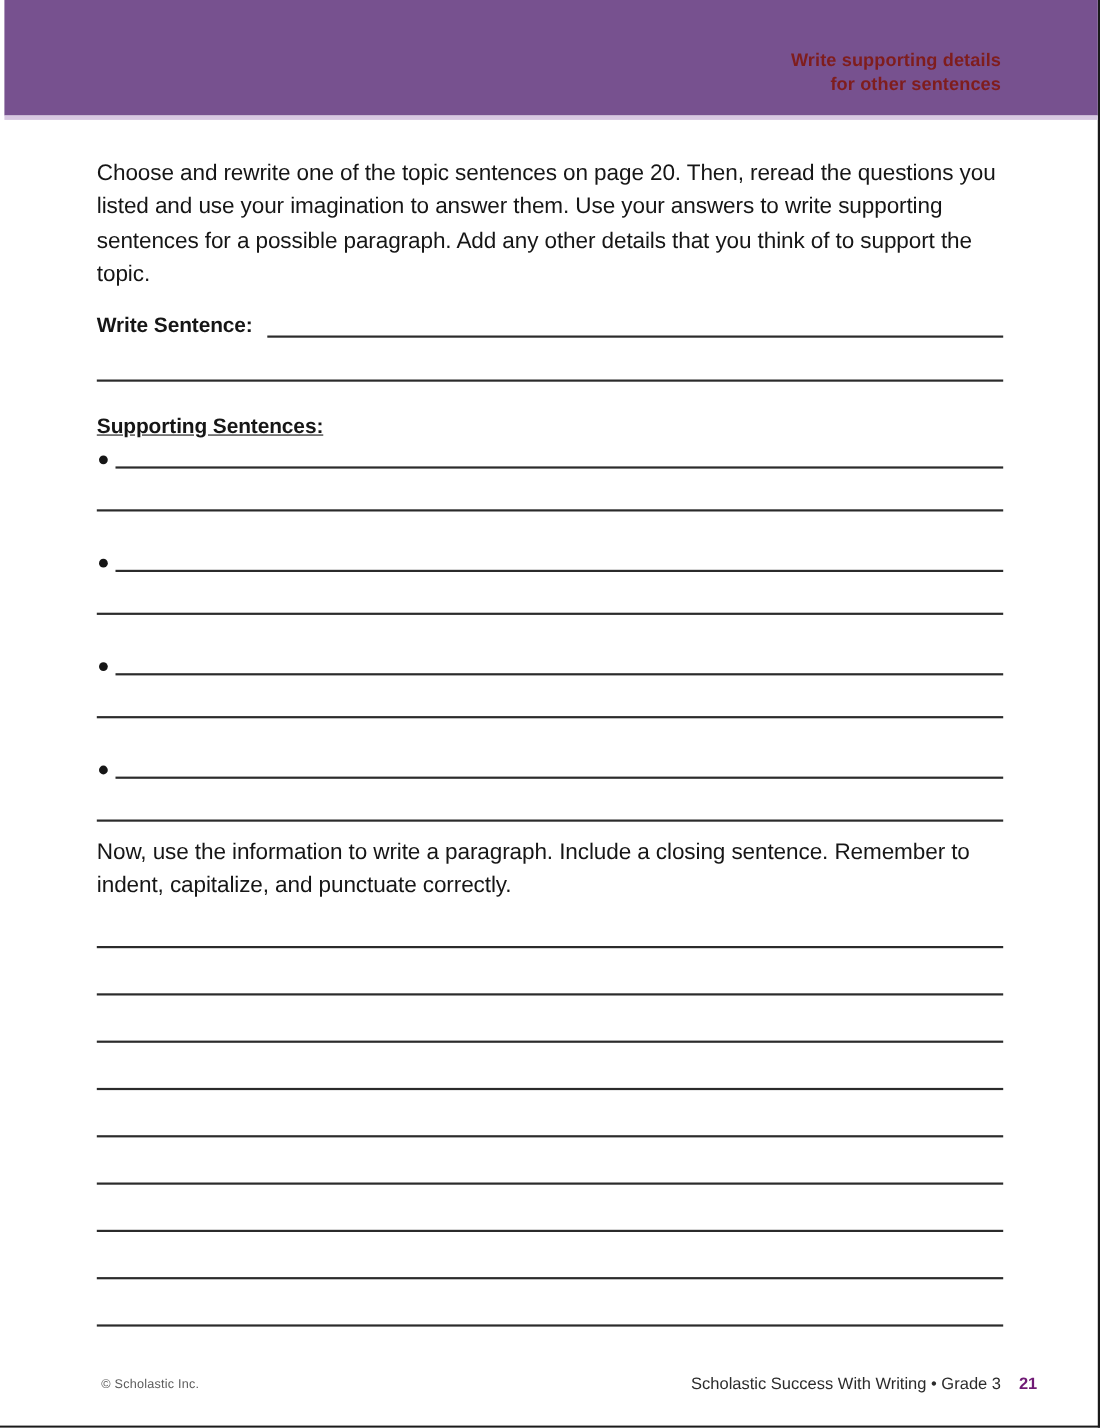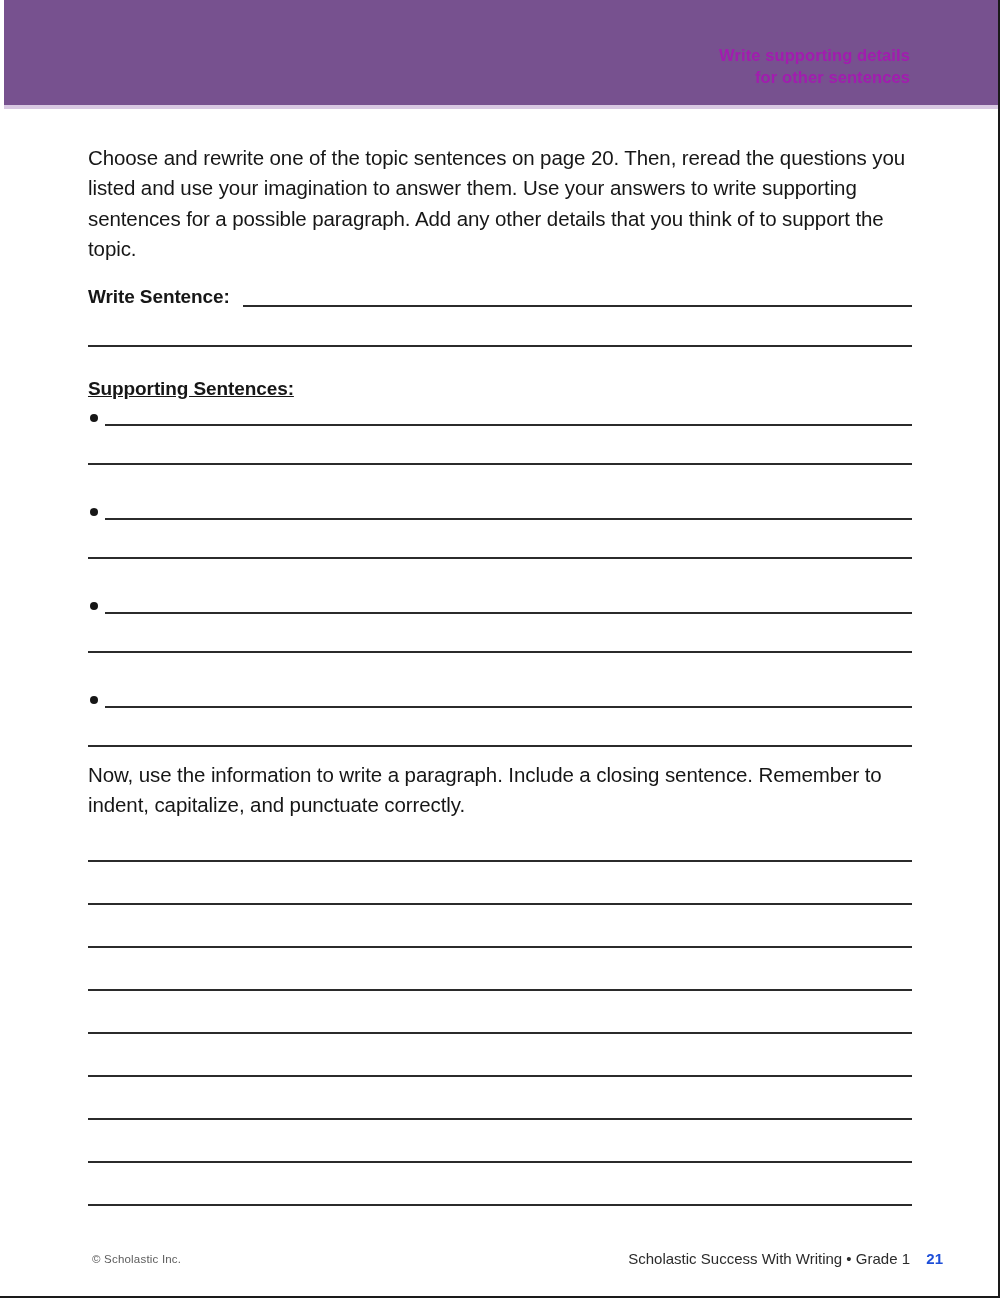--- a/index.html
+++ b/index.html
@@ -37,21 +37,21 @@
     width: 996px;
     height: 4px;
     background: #d8c8e2;
   }
   .header-title {
     position: absolute;
     right: 88px;
     top: 44px;
     width: 420px;
     text-align: right;
-    color: #a21caf;
+    color: #7f1d1d;
     font-size: 16.5px;
     font-weight: bold;
     line-height: 1.35;
     letter-spacing: 0.1px;
   }
   .header-title .l2 { display: block; }
 
   .instructions {
     position: absolute;
     left: 88px;
@@ -108,21 +108,21 @@
     font-size: 15px;
     color: #2b2b2b;
     white-space: nowrap;
   }
   .footer-pageno {
     position: absolute;
     right: 55px;
     top: 1250px;
     font-size: 15px;
     font-weight: bold;
-    color: #1d4ed8;
+    color: #701a75;
   }
 </style>
 </head>
 <body>
 
 <div class="page">
 
   <div class="header-band"></div>
   <div class="header-band-fade"></div>
 
@@ -159,16 +159,16 @@
       <div class="rule" style="left: 88px; top: 946px; width: 824px;"></div>
       <div class="rule" style="left: 88px; top: 989px; width: 824px;"></div>
       <div class="rule" style="left: 88px; top: 1032px; width: 824px;"></div>
       <div class="rule" style="left: 88px; top: 1075px; width: 824px;"></div>
       <div class="rule" style="left: 88px; top: 1118px; width: 824px;"></div>
       <div class="rule" style="left: 88px; top: 1161px; width: 824px;"></div>
       <div class="rule" style="left: 88px; top: 1204px; width: 824px;"></div>
     </div>
 
   <div class="footer-left">© Scholastic Inc.</div>
-  <div class="footer-right">Scholastic Success With Writing • Grade 1</div>
+  <div class="footer-right">Scholastic Success With Writing • Grade 3</div>
   <div class="footer-pageno">21</div>
 
 </div>
 
 </body></html>

